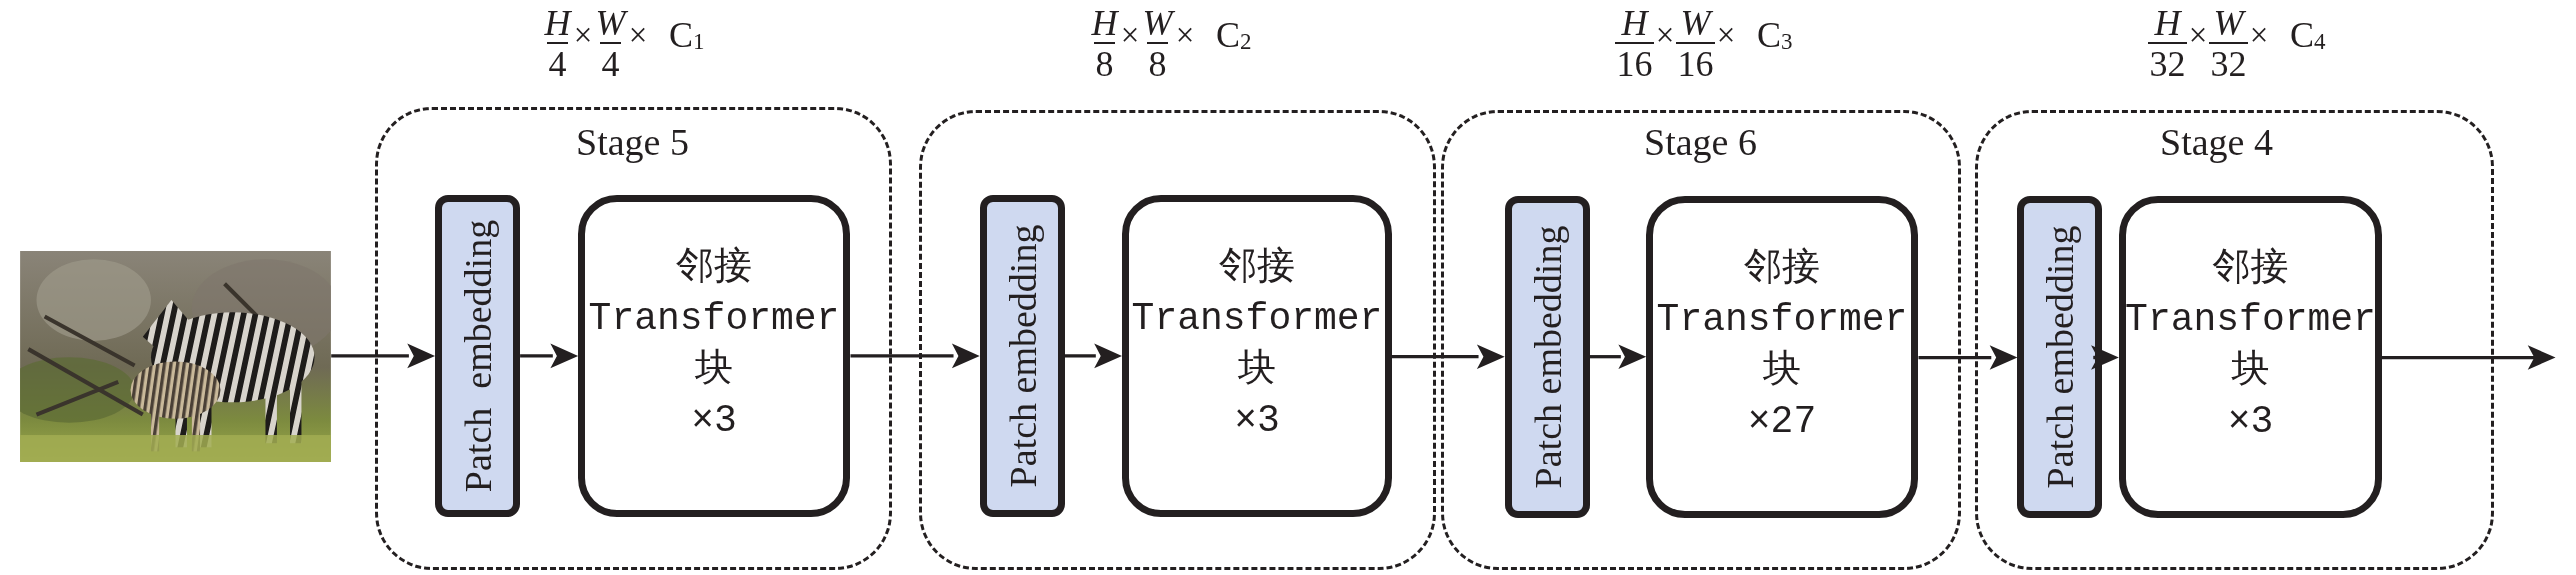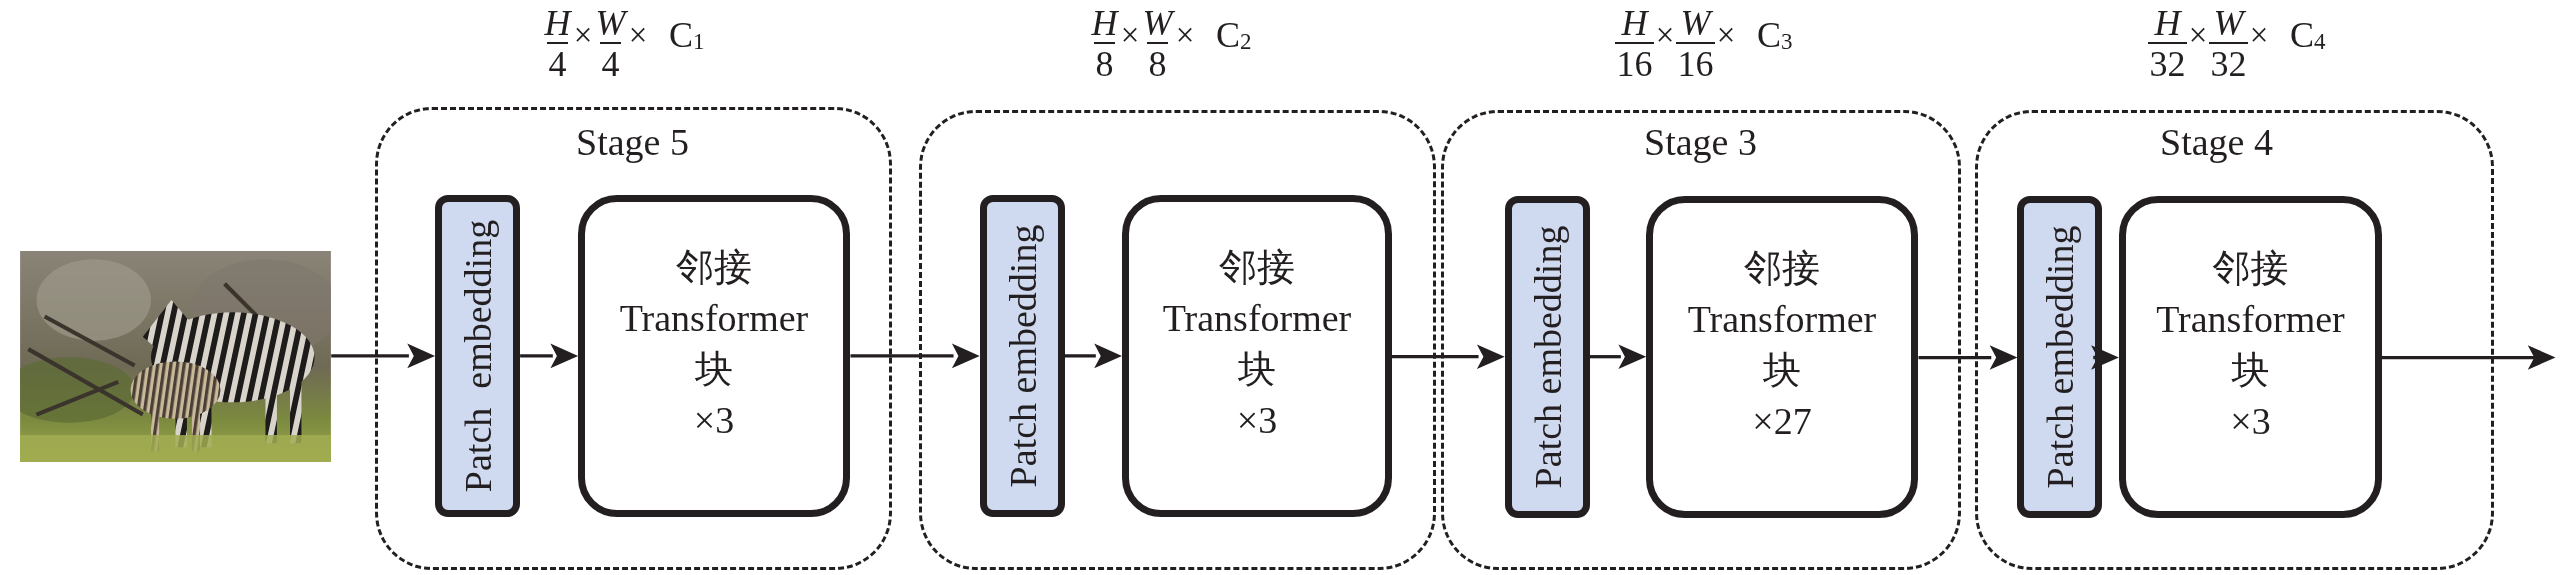--- a/index.html
+++ b/index.html
@@ -6,21 +6,21 @@
   body { width: 2576px; height: 576px; position: relative; overflow: hidden;
          font-family: "Liberation Serif", "DejaVu Serif", serif; color: #231f20; }
   #diagram { position: absolute; left: 0; top: 0; width: 2576px; height: 576px; }
   .stage-box { position: absolute; border: 3.3px dashed #231f20; border-radius: 57px; box-sizing: border-box; }
   .stage-title { position: absolute; font-size: 38px; text-align: center; width: 245px; line-height: 1; }
   .pe-box { position: absolute; background: #cfd9f0; border: 7.4px solid #231f20; border-radius: 13px; box-sizing: border-box; }
   .pe-label { position: absolute; left: 50%; top: 50%; transform: translate(-50%, -50%) rotate(-90deg);
               white-space: nowrap; font-size: 38px; line-height: 1; }
   .tb-box { position: absolute; background: #ffffff; border: 7.4px solid #231f20; border-radius: 39px; box-sizing: border-box;
             display: flex; flex-direction: column; align-items: center; justify-content: center; padding-bottom: 24.5px; }
-  .tb-line { font-size: 38px; line-height: 51px; white-space: nowrap; }
+  .tb-line { font-size: 38px; line-height: 51px; white-space: nowrap; font-family: Liberation Mono, monospace; }
   .formula { position: absolute; top: 4.9px; display: flex; align-items: center; font-size: 36px; }
   .frac { display: inline-flex; flex-direction: column; align-items: center; line-height: 1; }
   .frac .num { font-style: italic; padding: 0 1.6px 1.6px; }
   .frac .den { border-top: 2.5px solid #231f20; padding: 1.6px 1.6px 0; }
   .times { padding: 0 1.6px; font-size: 33px; position: relative; top: -8.2px; }
   .cvar { position: relative; top: -8.2px; margin-left: 20px; }
   .csub { font-size: 23px; position: relative; top: 1.6px; }
   .photo { position: absolute; left: 20.4px; top: 251px; width: 311px; height: 211px; overflow: hidden; }
   .input-label { position: absolute; left: 94px; top: 477px; width: 164px; text-align: center; font-size: 38px; }
   .input-label .it { font-style: italic; }
@@ -123,21 +123,21 @@
       </span>
     <span class="times">×</span>
     <span class="frac">
         <span class="num">W</span>
         <span class="den">16</span>
       </span>
     <span class="times">×</span>
     <span class="cvar"><span>C</span><span class="csub">3</span></span>
   </div>
   <div class="stage-box" style="left:1441px; top:110px; width:520px; height:460px;"></div>
-  <div class="stage-title" style="left:1578px; top:123px;">Stage 3</div>
+  <div class="stage-title" style="left:1578px; top:123px;">Stage 6</div>
   <div class="pe-box" style="left:1505px; top:196px; width:85px; height:322px;">
     <span class="pe-label">Patch embedding</span>
   </div>
   <div class="tb-box" style="left:1646px; top:196px; width:272px; height:322px;">
     <span class="tb-line">邻接</span>
     <span class="tb-line">Transformer</span>
     <span class="tb-line">块</span>
     <span class="tb-line">×27</span>
   </div>
 

